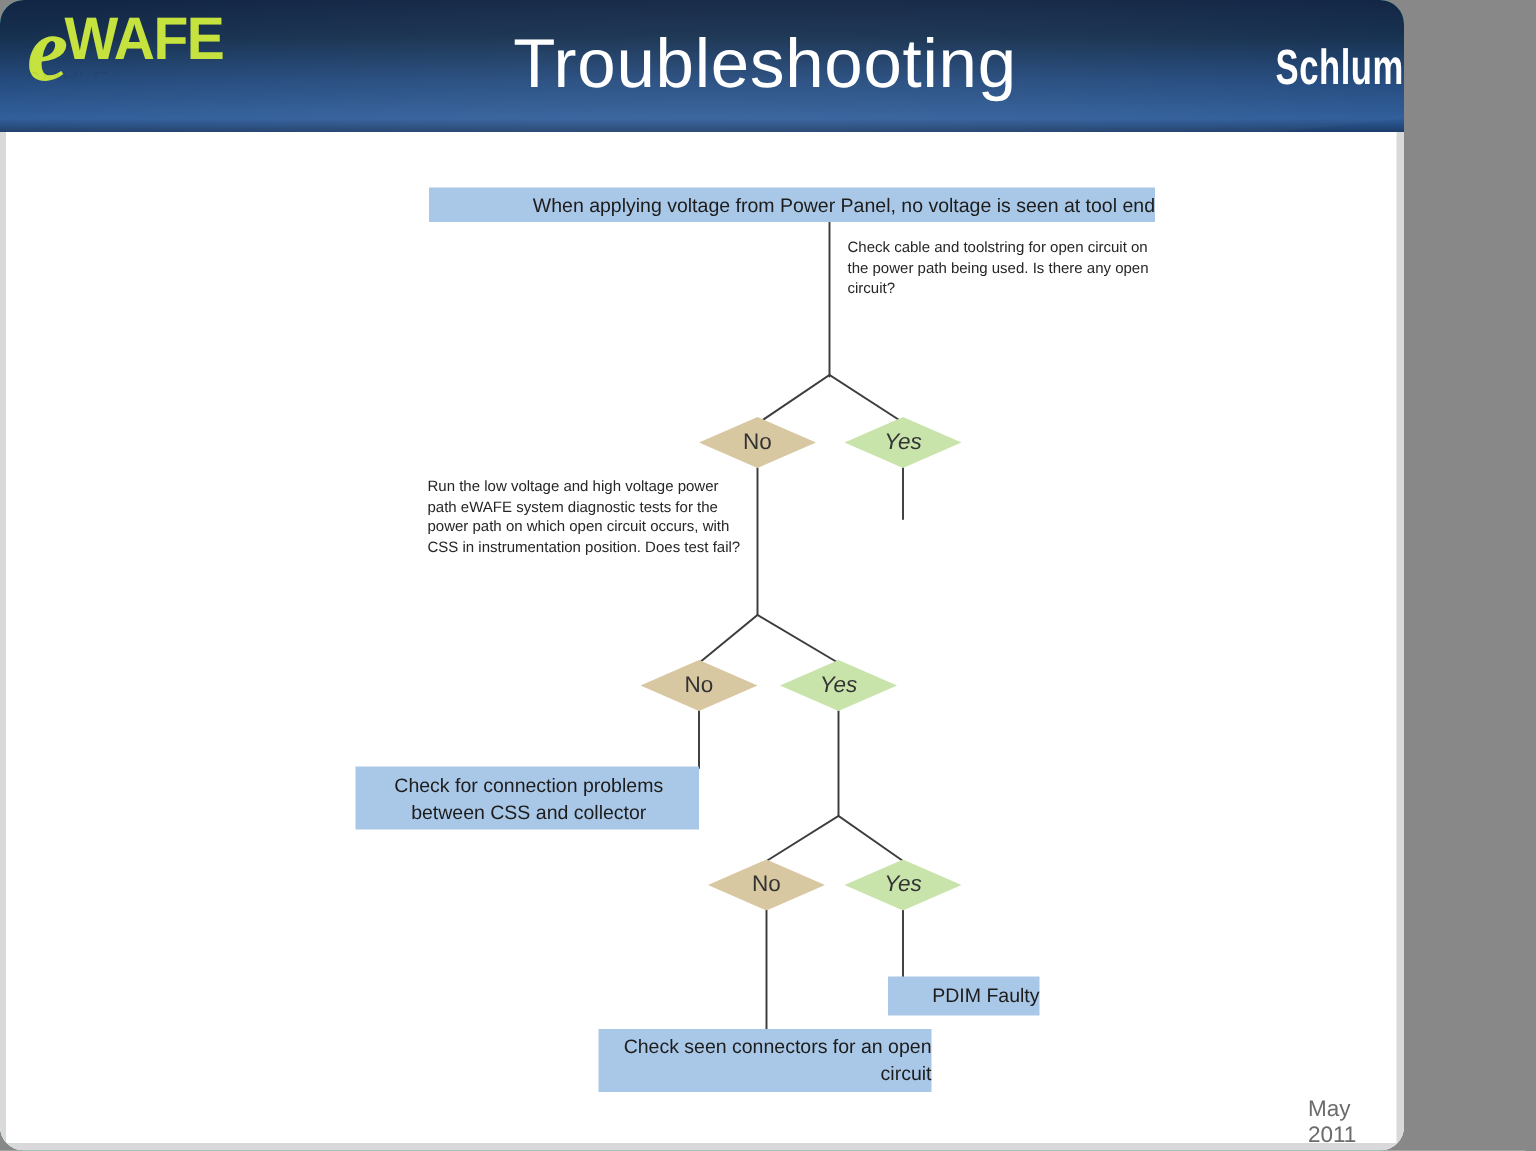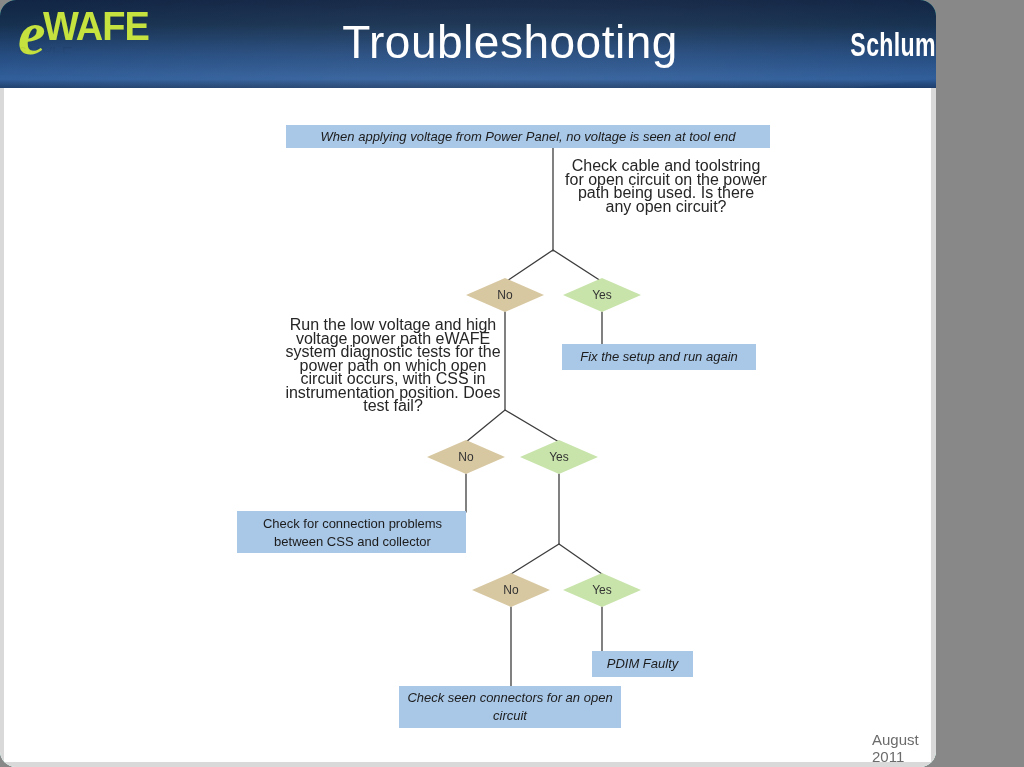--- a/index.html
+++ b/index.html
@@ -54,41 +54,41 @@
   }
 
   
   svg.connectors { position:absolute; top:0; left:0; width:1024px; height:767px; pointer-events:none; }
   svg.connectors line, svg.connectors polyline { stroke:var(--line,#3d3d3d); stroke-width:1.3; fill:none; stroke-linecap:round; }
 
   .fbox {
     position:absolute; background:var(--box-blue,#a9c7e6); color:#1c1c1c;
     font-size:13px; box-sizing:border-box;
   }
-  .fbox.center { text-align:center;font-style:italic; }
+  .fbox.center { text-align:right; }
   .b-start  { left:286px; top:125px; width:484px; height:23px; line-height:23px; }
   .b-fix    { left:562px; top:344px; width:194px; height:26px; line-height:26px; }
   .b-css    { left:237px; top:511px; width:229px; height:42px; padding:4px 6px 0 8px; line-height:17.5px; text-align:center; }
   .b-pdim   { left:592px; top:651px; width:101px; height:26px; line-height:26px; }
   .b-conn   { left:399px; top:686px; width:222px; height:42px; padding-top:3px; line-height:18px; }
 
   .note {
-    position:absolute; color:#262626; font-size:16px; line-height:13.5px; text-align:center;
+    position:absolute; color:#262626; font-size:10px; line-height:13.5px; text-align:left;
   }
   .n1 { left:565px; top:159px; width:202px; }
   .n2 { left:285px; top:318px; width:216px; }
   .n3 { left:566px; top:491px; width:246px; }
 
   .diamond {
     position:absolute; width:78px; height:34px; line-height:34px; text-align:center;
-    font-size:12px; color:#333333;
+    font-size:15px; color:#333333;
     clip-path:polygon(50% 0, 100% 50%, 50% 100%, 0 50%);
   }
   .diamond.no  { background:var(--diamond-no,#d8c8a2); }
-  .diamond.yes { background:var(--diamond-yes,#c8e4ab); }
+  .diamond.yes { background:var(--diamond-yes,#c8e4ab);font-style:italic; }
   .d1no  { left:466px; top:278px; }
   .d1yes { left:563px; top:278px; }
   .d2no  { left:427px; top:440px; }
   .d2yes { left:520px; top:440px; }
   .d3no  { left:472px; top:573px; }
   .d3yes { left:563px; top:573px; }
 
   .slide-date { position:absolute; left:872px; top:731px; font-size:15px; color:var(--date-gray,#6b6b6b); }
 </style>
 </head>
@@ -122,31 +122,30 @@
     <line x1="602" y1="607" x2="602" y2="652"></line>
   </svg>
 
   <div class="fbox center b-start">When applying voltage from Power Panel, no voltage is seen at tool end</div>
 
   <div class="note n1">Check cable and toolstring for open circuit on the power path being used. Is there any open circuit?</div>
 
   <div class="diamond no d1no">No</div>
   <div class="diamond yes d1yes">Yes</div>
 
-  <div class="fbox center b-fix">Fix the setup and run again</div>
 
   <div class="note n2">Run the low voltage and high voltage power path eWAFE system diagnostic tests for the power path on which open circuit occurs, with CSS in instrumentation position. Does  test fail?</div>
 
   <div class="diamond no d2no">No</div>
   <div class="diamond yes d2yes">Yes</div>
 
   <div class="fbox b-css">Check for connection problems between CSS and collector</div>
 
 
   <div class="diamond no d3no">No</div>
   <div class="diamond yes d3yes">Yes</div>
 
   <div class="fbox center b-pdim">PDIM Faulty</div>
   <div class="fbox center b-conn">Check seen connectors for an open circuit</div>
 
-  <div class="slide-date">August 2011</div>
+  <div class="slide-date">May 2011</div>
 
 </div>
 
 </body></html>

